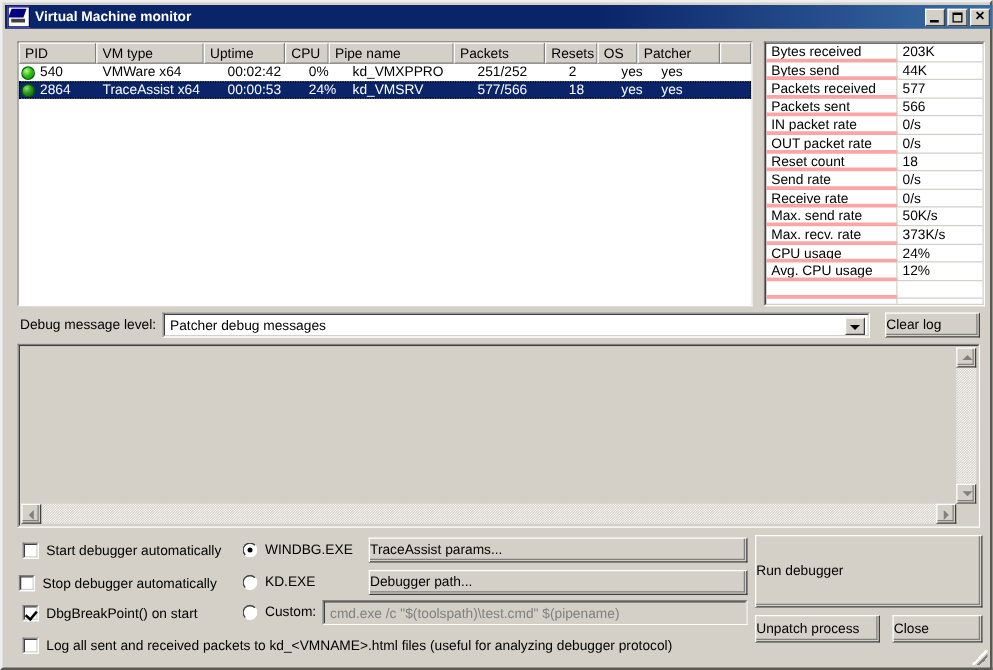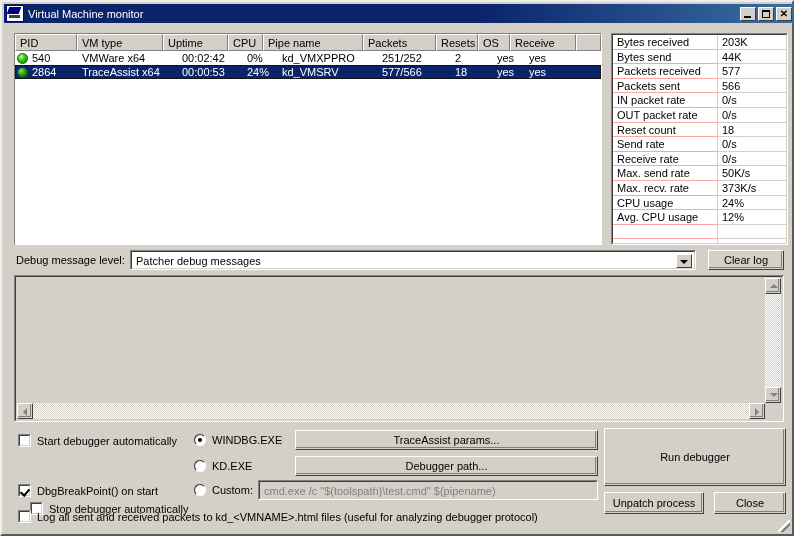--- a/index.html
+++ b/index.html
@@ -34,21 +34,21 @@
   .title-icon:before{
     content:"";position:absolute;left:1px;top:1px;width:12px;height:7px;
     background:#000080;
     transform:skewX(-20deg);
   }
   .title-icon:after{
     content:"";position:absolute;left:2px;top:9px;width:11px;height:3px;
     background:#404040;
   }
   .title-text{
-    color:#ffffff;font-weight:normal;font-size:11px;
+    color:#ffffff;font-weight:bold;font-size:11px;
     letter-spacing:0px;white-space:nowrap;
   }
   .title-btns{margin-left:auto;display:flex;margin-right:2px;gap:2px;}
   .tbtn{
     width:16px;height:14px;background:#d4d0c8;
     border-top:1px solid #ffffff;border-left:1px solid #ffffff;
     border-right:1px solid #404040;border-bottom:1px solid #404040;
     position:relative;box-sizing:border-box;
     font-size:9px;line-height:12px;text-align:center;color:#000;
   }
@@ -67,21 +67,21 @@
     border-color:#404040 #d4d0c8 #d4d0c8 #404040;
     box-sizing:border-box;
     height:100%;width:100%;
     background:#fff;
   }
   .btn{
     background:#d4d0c8;
     border-top:1px solid #ffffff;border-left:1px solid #ffffff;
     border-right:1px solid #404040;border-bottom:1px solid #404040;
     box-sizing:border-box;
-    display:flex;align-items:center;justify-content:center;
+    display:flex;align-items:center;
     font-size:11px;color:#000;position:relative;
   }
   .btn:before{
     content:"";position:absolute;left:0;top:0;right:1px;bottom:1px;
     border-right:1px solid #808080;border-bottom:1px solid #808080;
     pointer-events:none;
   }
 
   
   #vmlist{position:absolute;left:12px;top:31px;width:588px;height:212px;}
@@ -105,21 +105,21 @@
     background:radial-gradient(circle at 35% 30%,#b9ff8a 0%,#35c516 45%,#0a7a0a 100%);
     border:1px solid #046004;margin-right:4px;flex:0 0 auto;
   }
   .dot.dim{background:radial-gradient(circle at 35% 30%,#8fe070 0%,#2a9a18 45%,#0a5a0a 100%);}
 
   
   #stats{position:absolute;left:609px;top:31px;width:177px;height:212px;}
   .st-row{display:flex;height:14.6px;font-size:11px;}
   .st-name{
     width:105px;box-sizing:border-box;padding-left:4px;
-    border-right:1px solid #d4d0c8;border-bottom:1px solid #fca5a5;
+    border-right:1px solid #d4d0c8;border-bottom:3px solid #fca5a5;
     overflow:hidden;white-space:nowrap;line-height:14px;
   }
   .st-val{
     flex:1;box-sizing:border-box;padding-left:4px;
     border-bottom:1px solid #d4d0c8;
     overflow:hidden;white-space:nowrap;line-height:14px;
   }
 
   
   #dbglabel{position:absolute;left:14px;top:252px;font-size:11px;color:#000;}
@@ -241,21 +241,21 @@
       <div class="lv-inner">
         <div class="lv-header">
           <div class="lv-th" style="width:62px">PID</div>
           <div class="lv-th" style="width:86px">VM type</div>
           <div class="lv-th" style="width:65px">Uptime</div>
           <div class="lv-th" style="width:35px">CPU</div>
           <div class="lv-th" style="width:100px">Pipe name</div>
           <div class="lv-th" style="width:73px">Packets</div>
           <div class="lv-th" style="width:42px">Resets</div>
           <div class="lv-th" style="width:32px">OS</div>
-          <div class="lv-th" style="width:66px">Receive</div>
+          <div class="lv-th" style="width:66px">Patcher</div>
           <div class="lv-th" style="flex:1"></div>
         </div>
 
         <div class="lv-row">
           <div class="lv-cell first" style="width:62px">
             <span class="dot"></span>
             <span>540</span>
           </div>
           <div class="lv-cell" style="width:100px">VMWare x64</div>
           <div class="lv-cell" style="width:65px">00:02:42</div>
@@ -388,21 +388,21 @@
     </div>
   </div>
 
   <div id="bottom">
 
     <div class="chk-row" style="left:10px;top:8px;">
       <span class="chkbox"></span>
       <span>Start debugger automatically</span>
     </div>
 
-    <div class="chk-row" style="left:22px;top:34px;margin-top:42px;">
+    <div class="chk-row" style="left:7px;top:34px;">
       <span class="chkbox"></span>
       <span>Stop debugger automatically</span>
     </div>
 
     <div class="chk-row" style="left:10px;top:58px;">
       <span class="chkbox checked"></span>
       <span>DbgBreakPoint() on start</span>
     </div>
 
     <div class="chk-row" style="left:10px;top:84px;">

